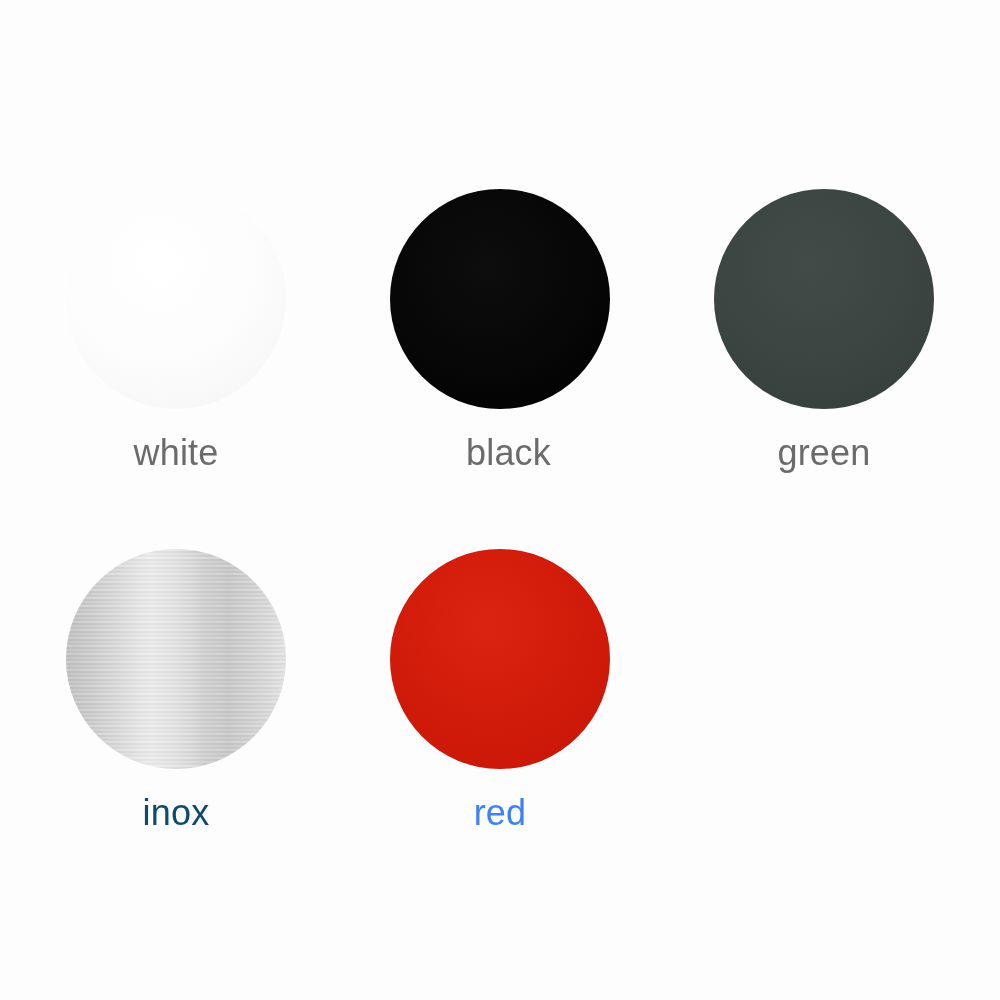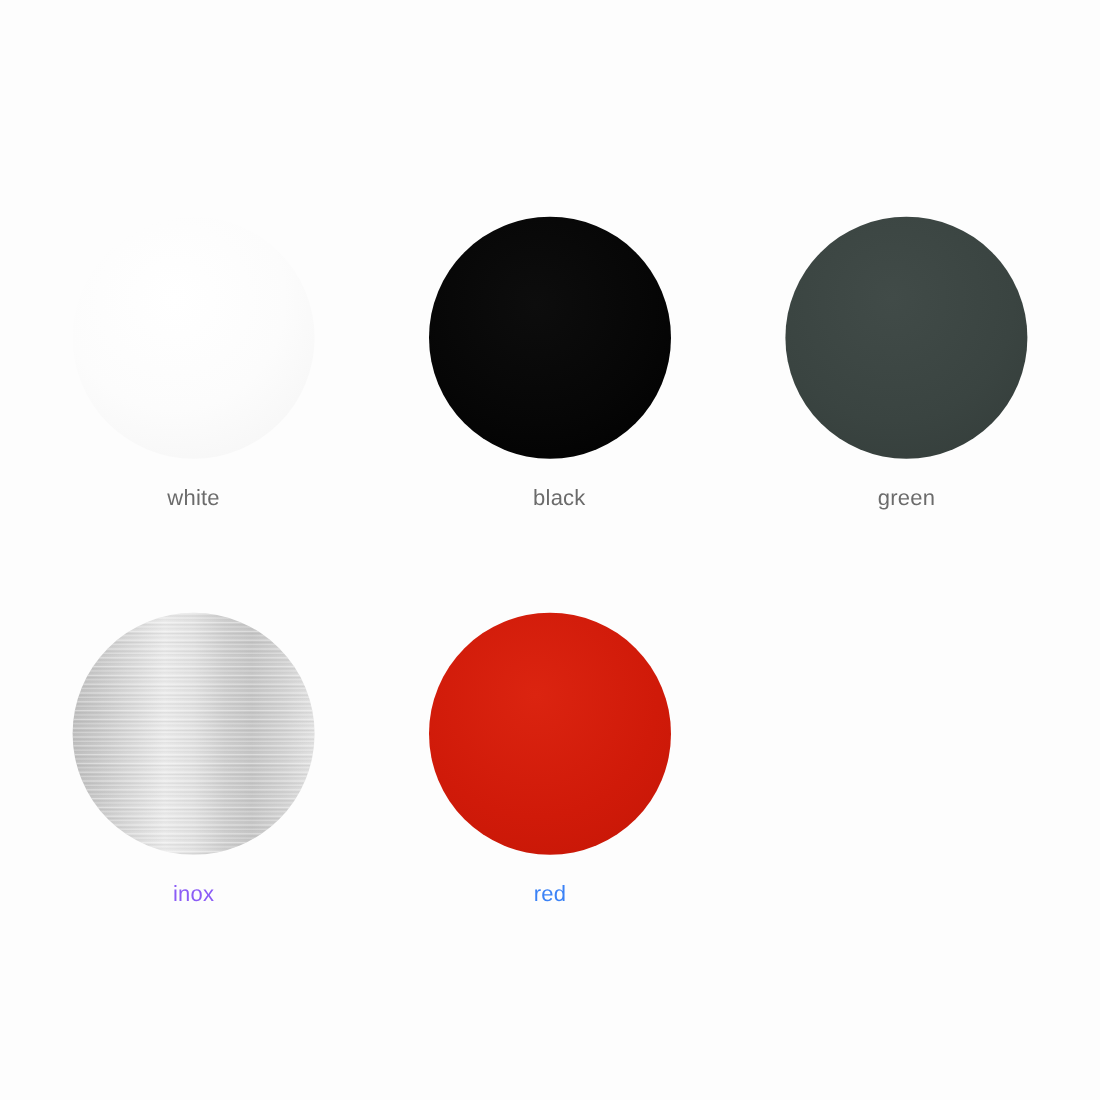--- a/index.html
+++ b/index.html
@@ -60,21 +60,21 @@
       rgba(255,255,255,0.26) 5px,
       rgba(150,150,150,0.09) 6px,
       rgba(255,255,255,0.00) 8px
     );
     pointer-events: none;
     mix-blend-mode: normal;
   }
 
   .swatch-label {
     margin-top: 26px;
-    font-size: 20px;
+    font-size: 36px;
     line-height: 1;
     color: #6b6b6b;
     font-weight: 400;
     letter-spacing: 0.2px;
     text-align: center;
     white-space: nowrap;
   }
 </style>
 </head>
 <body style="background: rgb(253, 253, 253);">
@@ -87,19 +87,19 @@
     <div class="swatch-cell">
       <div class="swatch-disc" style="background: radial-gradient(circle at 44% 36%, rgb(13, 13, 13) 0%, rgb(6, 6, 6) 58%, rgb(0, 0, 0) 100%);"></div>
       <div class="swatch-label" style="color: rgb(107, 107, 107); margin-left: 17px;">black</div>
     </div>
     <div class="swatch-cell">
       <div class="swatch-disc" style="background: radial-gradient(circle at 44% 34%, rgb(65, 75, 72) 0%, rgb(58, 68, 65) 58%, rgb(51, 60, 57) 100%);"></div>
       <div class="swatch-label" style="color: rgb(107, 107, 107);">green</div>
     </div>
     <div class="swatch-cell">
       <div class="swatch-disc texture-brushed" style="background: linear-gradient(to right, rgb(191, 191, 191) 0%, rgb(201, 201, 201) 10%, rgb(220, 220, 220) 26%, rgb(235, 235, 235) 38%, rgb(226, 226, 226) 50%, rgb(207, 207, 207) 63%, rgb(198, 198, 198) 74%, rgb(212, 212, 212) 88%, rgb(227, 227, 227) 100%);"></div>
-      <div class="swatch-label" style="color: #8b5cf6; text-align: right;">inox</div>
+      <div class="swatch-label" style="color: #0c4a6e; text-align: right;">inox</div>
     </div>
     <div class="swatch-cell">
       <div class="swatch-disc" style="background: radial-gradient(circle at 44% 34%, rgb(219, 36, 16) 0%, rgb(208, 26, 9) 58%, rgb(196, 22, 6) 100%);"></div>
       <div class="swatch-label" style="color: #3b82f6;">red</div>
     </div>
   </div>
 
 </body></html>

